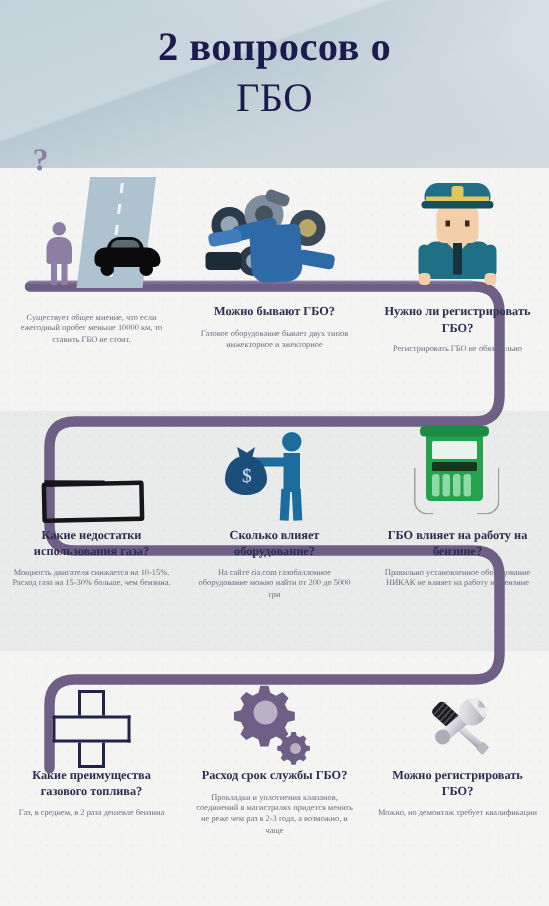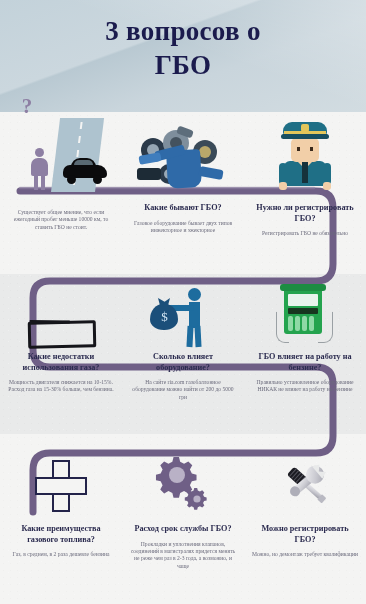--- a/index.html
+++ b/index.html
@@ -27,40 +27,40 @@
       radial-gradient(rgba(0,0,0,.045) .7px, transparent .8px),
       radial-gradient(rgba(255,255,255,.55) .6px, transparent .7px);
     background-size:7px 7px, 11px 11px;
     background-position:0 0, 3px 4px;
     pointer-events:none;}
 
   
   .title{position:absolute;left:0;top:14px;width:366px;text-align:center;
     color:#1b1b4d;font-size:27px;line-height:34px;font-weight:bold;
     letter-spacing:.3px;}
-  .title .l2{display:block;font-weight:bold;}
+  .title .l2{display:block;font-weight:normal;}
 
   
   .path{position:absolute;left:0;top:112px;width:366px;height:492px;pointer-events:none;}
 
   
   .iconrow{position:absolute;left:0;width:366px;display:flex;}
   .iconcell{width:122px;display:flex;align-items:flex-end;justify-content:center;}
   .r1icons{top:112px;height:80px;}
   .r2icons{top:276px;height:72px;}
   .r3icons{top:436px;height:76px;}
 
   
   .textrow{position:absolute;left:0;width:366px;display:flex;}
   .tcell{width:122px;padding:0 8px;box-sizing:border-box;text-align:center;}
   .q{color:#2b2b4f;font-size:8.2px;line-height:10.5px;font-weight:bold;}
   .a{color:#6b6b7c;font-size:5.6px;line-height:7.4px;margin-top:6px;}
   .r1text{top:203px;}
   .r2text{top:352px;justify-content:flex-end;}
-  .r3text{top:512px;margin-top:12px;}
+  .r3text{top:512px;}
 
   
   .ico{position:relative;}
 
   
   .ico-road{width:96px;height:74px;}
   .road{position:absolute;left:38px;top:0;width:44px;height:74px;
     background:#aec3cf;transform:skewX(-7deg);transform-origin:bottom center;}
   .road:after{content:"";position:absolute;left:50%;top:4px;width:2px;height:66px;margin-left:-1px;
     background:repeating-linear-gradient(#f4f4f3 0 7px, transparent 7px 14px);}
@@ -164,21 +164,21 @@
 
   <div class="band band-header">
     <div class="band-h-sheen"></div>
   </div>
   <div class="band band-a"></div>
   <div class="band band-b"></div>
   <div class="band band-c"></div>
   <div class="noise"></div>
 
   <div class="title">
-    <span>3 вопросов о</span>
+    <span>2 вопросов о</span>
     <span class="l2">ГБО</span>
   </div>
 
   <svg class="path" viewBox="0 0 366 492">
     <g fill="none" stroke="#6f5f86" stroke-width="7" stroke-linecap="round">
       <path d="M20 79 H316 Q333 79 333 96 V152 Q333 169 316 169 H50 Q33 169 33 186 V238 Q33 255 50 255 H316 Q333 255 333 272 V324 Q333 341 316 341 H50 Q33 341 33 358 V400"></path>
     </g>
     <g fill="none" stroke="#8d7fa3" stroke-width="2.4" stroke-linecap="round" opacity="0.55">
       <path d="M20 76 H314"></path>
     </g>
@@ -241,21 +241,21 @@
           <div class="capv"></div>
       </div>
     </div>
   </div>
 
   <div class="textrow r1text">
     <div class="tcell">
       <div class="a">Существует общее мнение, что если ежегодный пробег меньше 10000 км, то ставить ГБО не стоит.</div>
     </div>
     <div class="tcell">
-      <div class="q">Какие бывают ГБО?</div>
+      <div class="q">Можно бывают ГБО?</div>
       <div class="a">Газовое оборудование бывает двух типов инжекторное и эжекторное</div>
     </div>
     <div class="tcell">
       <div class="q">Нужно ли регистрировать ГБО?</div>
       <div class="a">Регистрировать ГБО не обязательно</div>
     </div>
   </div>
 
   <div class="iconrow r2icons">
     <div class="iconcell">

